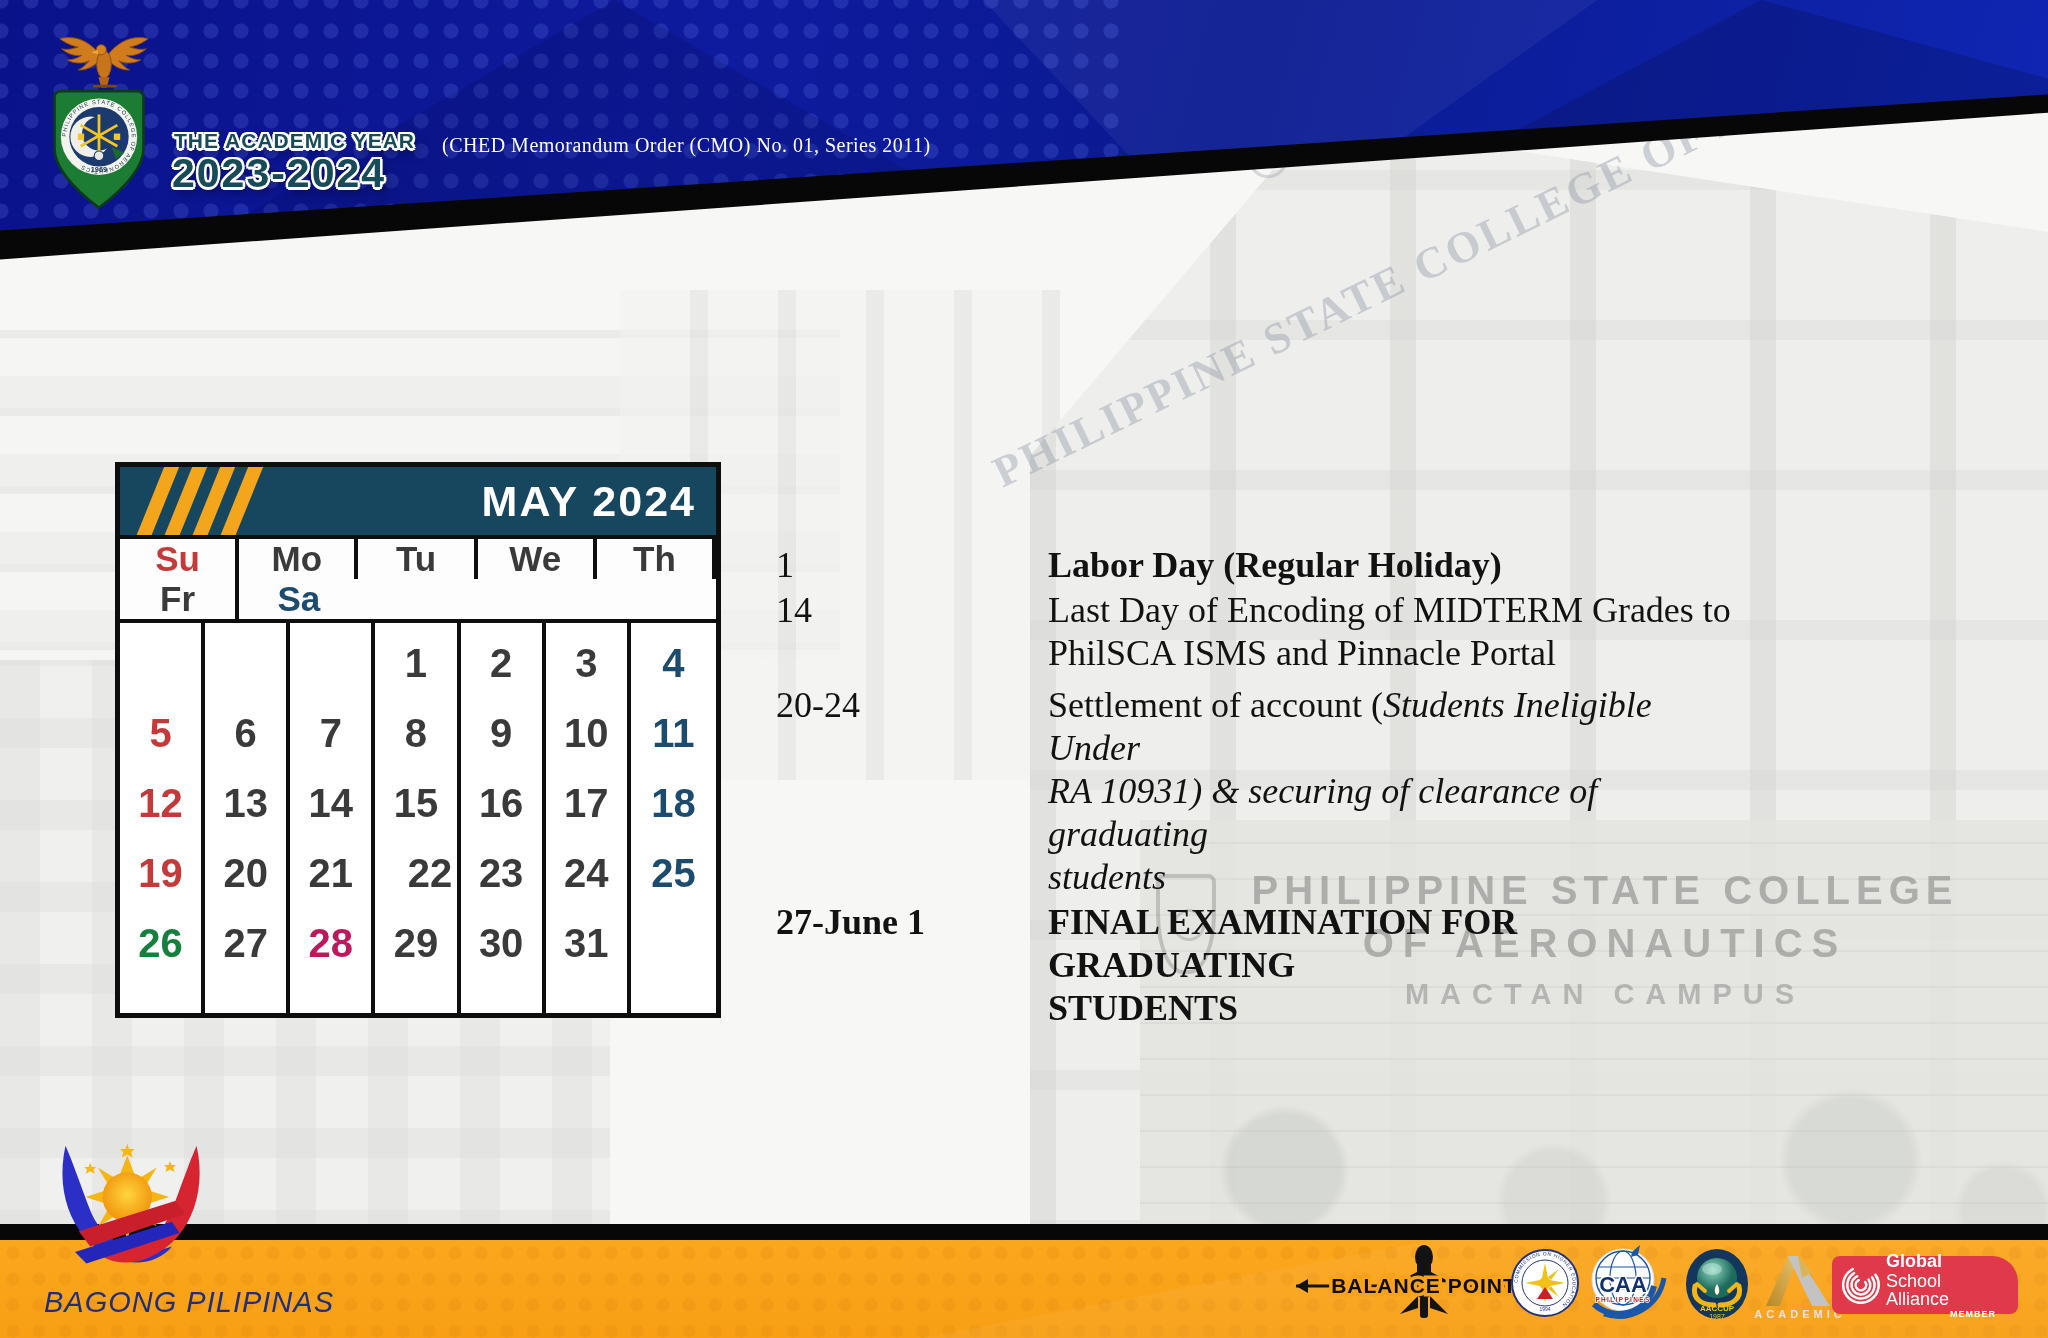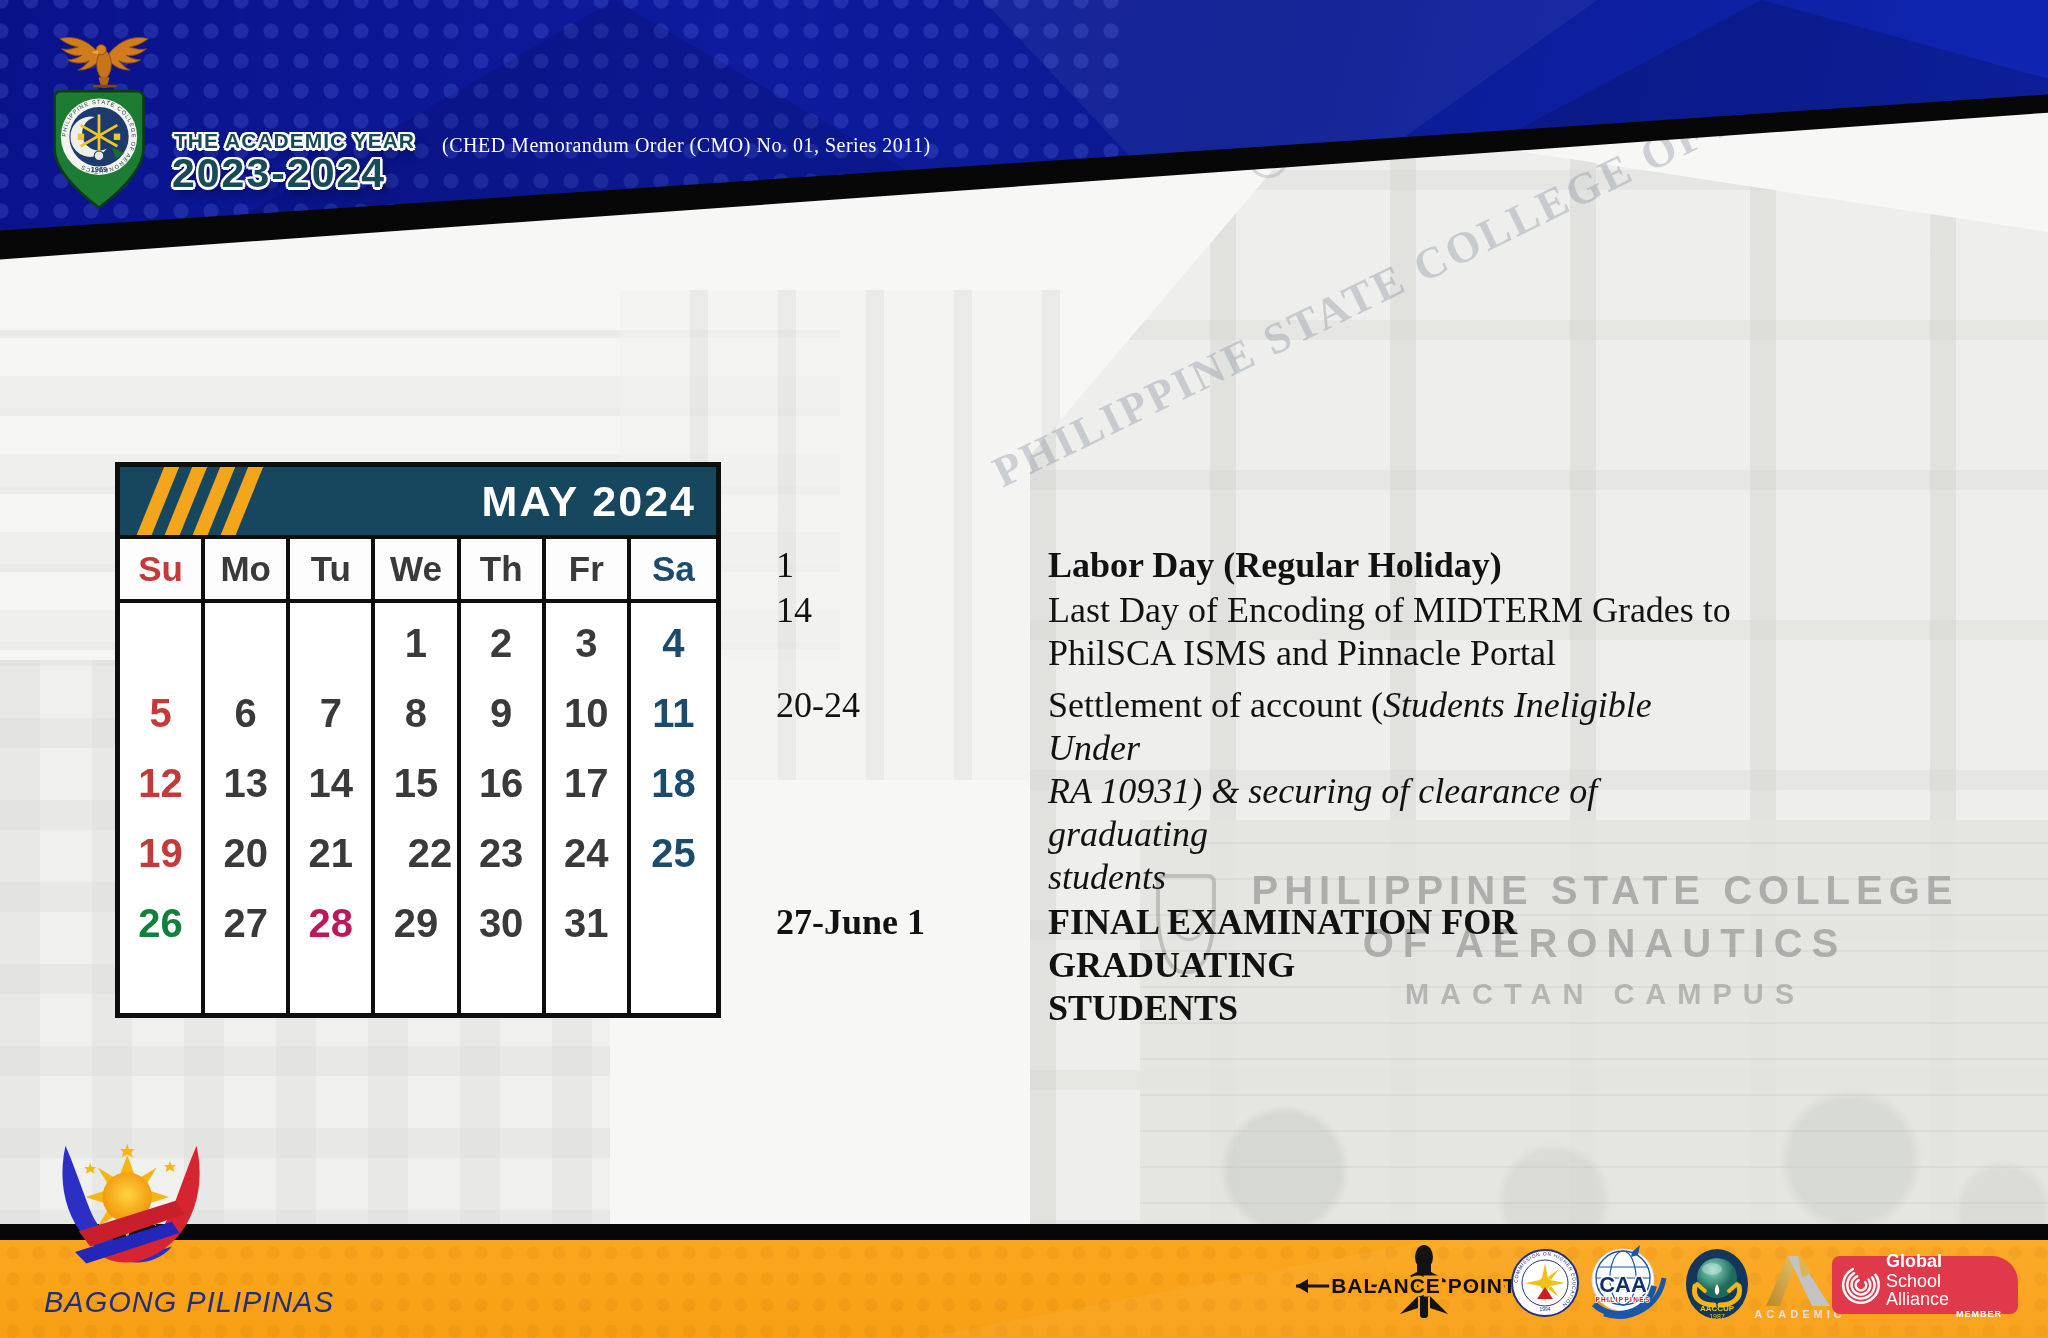--- a/index.html
+++ b/index.html
@@ -69,21 +69,21 @@
     font-family:"Liberation Serif",serif;letter-spacing:.5px;}
 
   
   .cal-card{position:absolute;left:115px;top:462px;width:606px;height:556px;background:#fff;
     border:5px solid #0e0e0e;box-sizing:border-box;z-index:4;display:flex;flex-direction:column;}
   .cal-band{position:relative;flex:0 0 68px;background:#17465f;overflow:hidden;}
   .cal-stripes{position:absolute;left:30px;top:-10px;height:90px;display:flex;}
   .cal-stripe{width:15px;margin-right:13px;background:#f3a51b;transform:skewX(-22deg);}
   .cal-title{position:absolute;right:20px;top:50%;transform:translateY(-50%);
     font-size:43px;font-weight:800;color:#fff;letter-spacing:2px;white-space:nowrap;}
-  .cal-days{display:grid;grid-template-columns:repeat(7,1fr);flex:0 0 60px;
+  .cal-days{display:grid;grid-template-columns:repeat(5,1fr);flex:0 0 60px;
     border-top:4px solid #0e0e0e;border-bottom:4px solid #0e0e0e;background:#fdfdfd;}
   .cal-day-cell{border-right:4px solid #0e0e0e;display:flex;align-items:center;justify-content:center;
     font-size:35px;font-weight:800;}
   .cal-day-cell:last-child{border-right:none;}
   .cal-body{display:grid;grid-template-columns:repeat(7,1fr);flex:1;}
   .cal-col{border-right:4px solid #0e0e0e;padding-top:5px;}
   .cal-col:last-child{border-right:none;}
   .cal-num{height:70px;display:flex;align-items:center;justify-content:center;
     font-size:40px;font-weight:800;}
 
@@ -112,21 +112,21 @@
     color:#202f7c;letter-spacing:1px;z-index:6;white-space:nowrap;}
   .balance-logo{left:1296px;top:1242px;width:256px;height:84px;z-index:6;}
   .ched-logo{left:1510px;top:1246px;width:70px;height:74px;z-index:6;}
   .caa-logo{left:1582px;top:1240px;width:86px;height:84px;z-index:6;}
   .aaccup-logo{left:1684px;top:1248px;width:66px;height:74px;z-index:6;}
   .alicanto-logo{left:1760px;top:1250px;width:78px;height:56px;z-index:6;}
   .alicanto-text{left:1752px;top:1308px;width:96px;text-align:center;font-size:11px;
     letter-spacing:4px;color:#e4e2de;font-weight:700;z-index:6;}
   .gsa{left:1832px;top:1256px;width:186px;height:58px;background:#e0394b;
     border-radius:8px 26px 8px 8px;z-index:6;display:flex;align-items:center;
-    padding:4px 16px 4px 8px;box-sizing:border-box;color:#fff;}
+    padding:4px 22px 4px 8px;box-sizing:border-box;color:#fff;}
   .gsa svg{flex:0 0 46px;}
   .gsa-txt{flex:1;line-height:1;}
   .gsa-txt .g1{font-size:18px;font-weight:800;}
   .gsa-txt .g2{font-size:18px;font-weight:400;margin-top:2px;}
   .gsa-txt .g3{font-size:9px;font-weight:800;letter-spacing:1px;text-align:right;margin-top:2px;}
 </style>
 </head>
 <body>
 
 <div class="screen">

